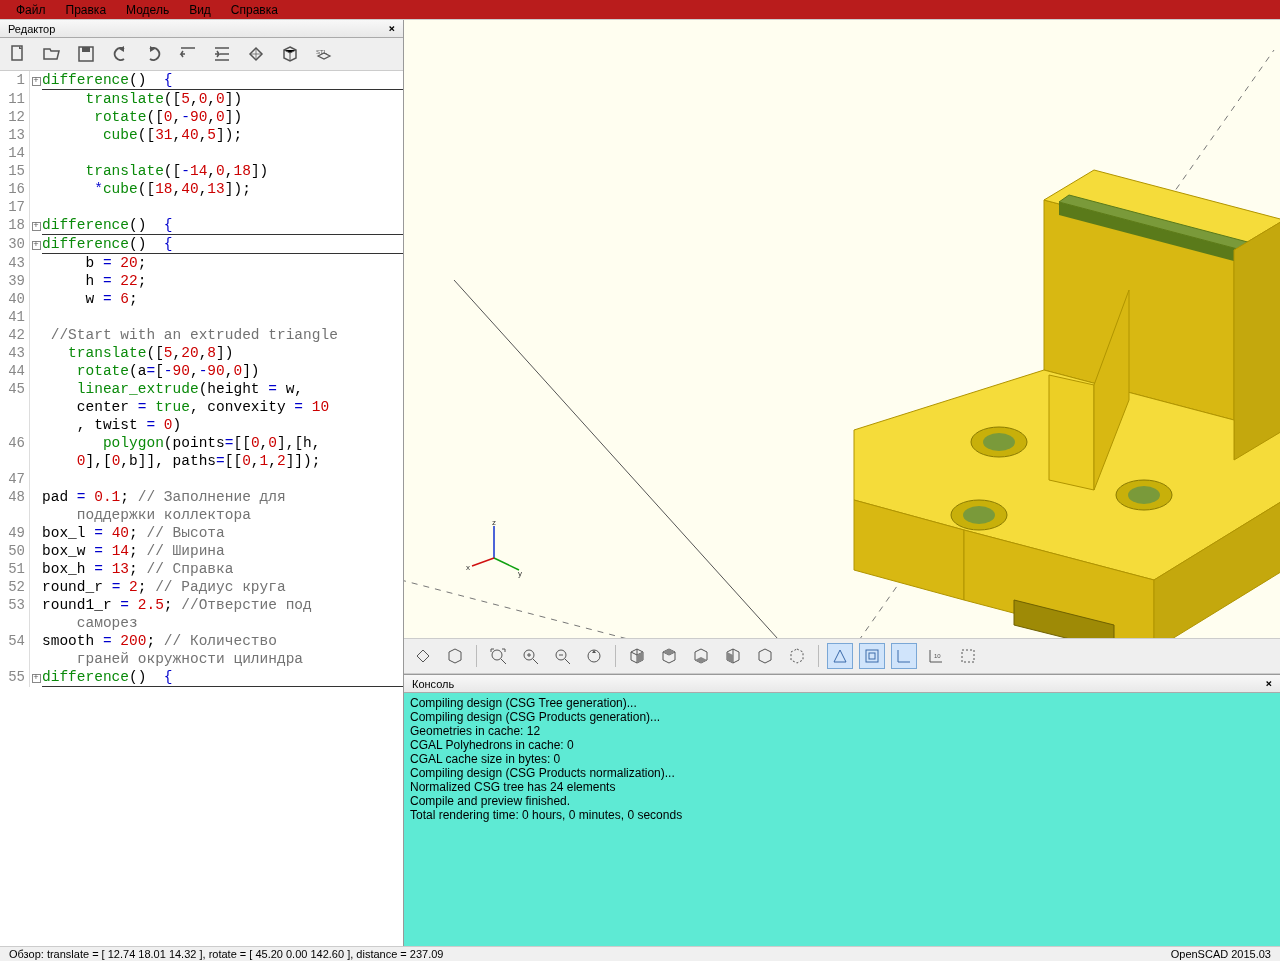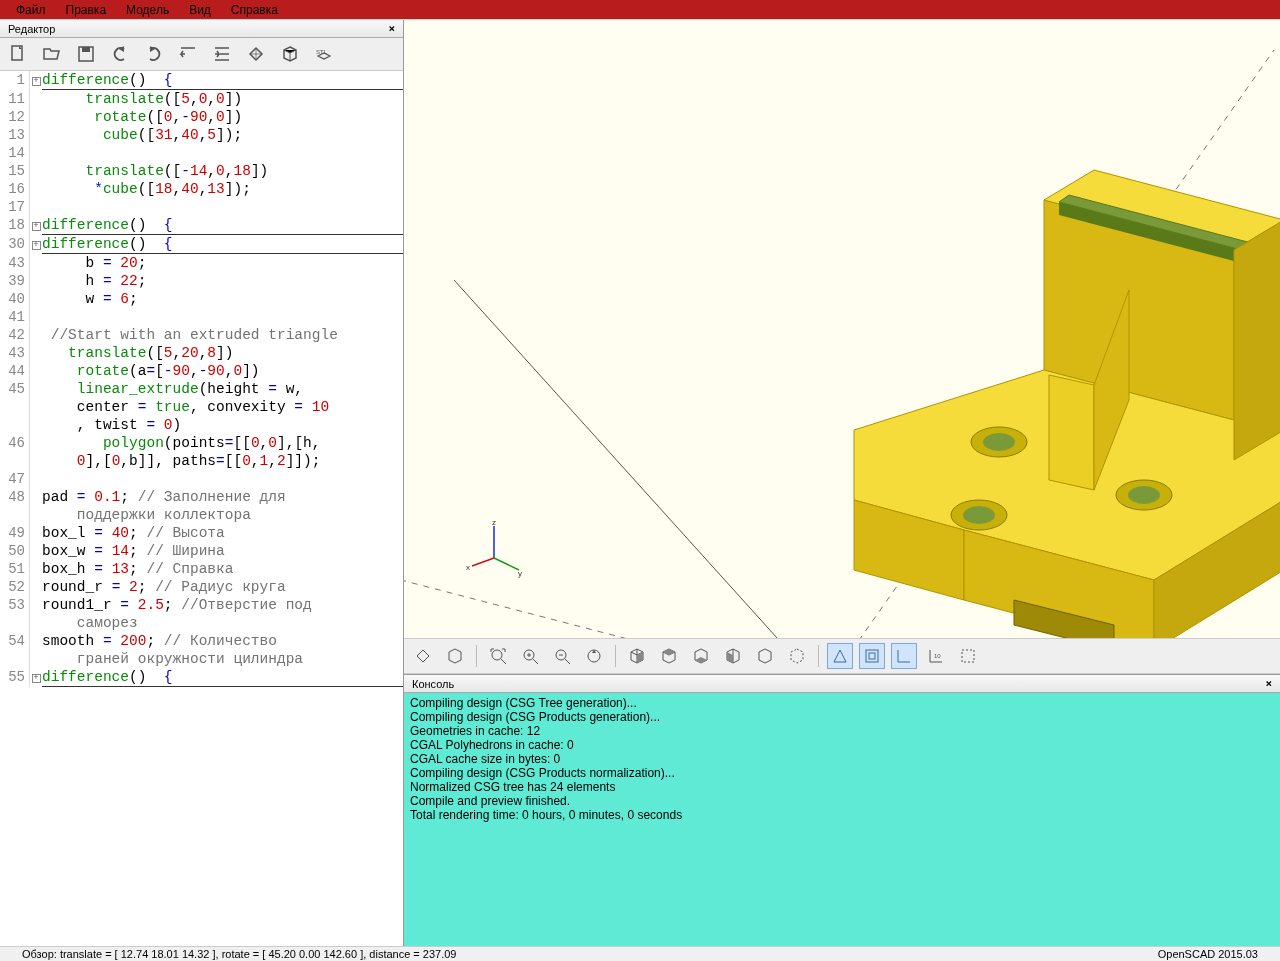--- a/index.html
+++ b/index.html
@@ -27,21 +27,21 @@
 .fn { color: #000; }
 .br { color: #000; }
 .right-panel { flex: 1; display: flex; flex-direction: column; }
 .viewport { flex: 1; background: #fffef0; position: relative; overflow: hidden; }
 .viewport-toolbar { background: #efefef; border-top: 1px solid #ccc; border-bottom: 1px solid #ccc; display: flex; padding: 4px 6px; gap: 6px; align-items: center; }
 .vtb-btn { width: 26px; height: 26px; display: flex; align-items: center; justify-content: center; border: 1px solid transparent; cursor: default; }
 .vtb-btn.active { background: #d0e4fb; border: 1px solid #7aa7d6; }
 .vtb-sep { width: 1px; height: 22px; background: #bbb; margin: 0 2px; }
 .console-panel { display: flex; flex-direction: column; height: 272px; border-top: 1px solid #999; }
 .console-body { flex: 1; background: #5eead4; overflow: auto; padding: 3px 6px; font-size: 12px; line-height: 14px; }
-.statusbar { background: #f0f0f0; border-top: 1px solid #ccc; padding: 1px 22px; font-size: 11px; display: flex; justify-content: space-between; gap: 12px; }
+.statusbar { background: #f0f0f0; border-top: 1px solid #ccc; padding: 1px 9px; font-size: 11px; display: flex; justify-content: space-between; gap: 12px; }
 .axis-gizmo { position: absolute; bottom: 60px; left: 60px; width: 60px; height: 60px; }
 </style>
 </head>
 <body>
 
 <div class="menubar">
   <div class="menu-item">Файл</div>
   <div class="menu-item">Правка</div>
   <div class="menu-item">Модель</div>
   <div class="menu-item">Вид</div>

